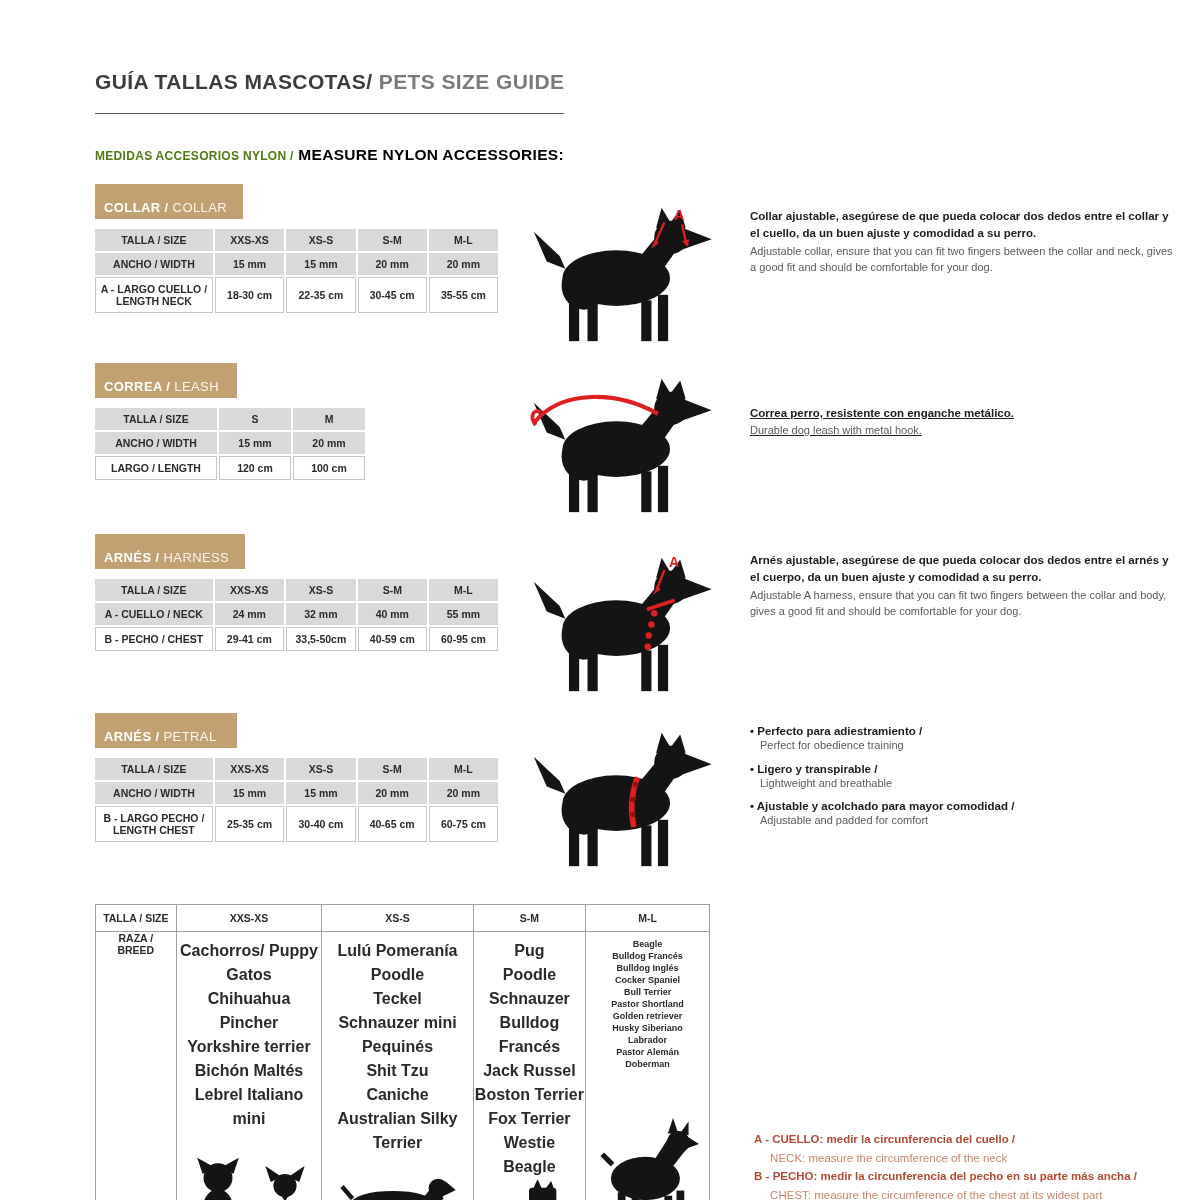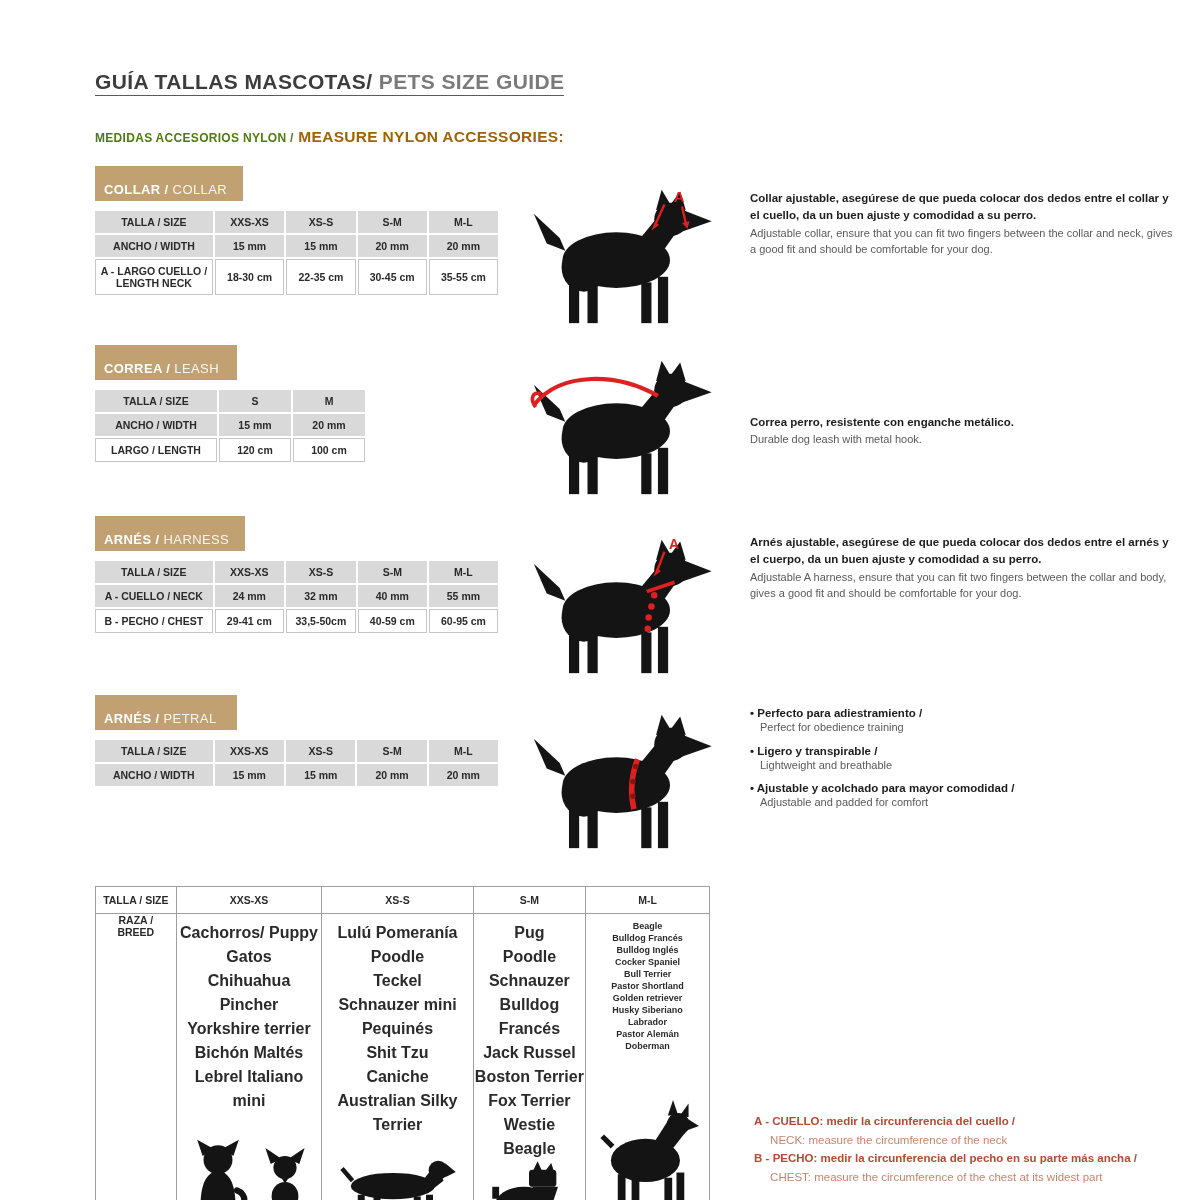--- a/index.html
+++ b/index.html
@@ -1,26 +1,26 @@
 <!DOCTYPE html>
 <html><head>
 <meta charset="utf-8">
 <style>
   * { margin:0; padding:0; box-sizing:border-box; }
   html,body { background:#ffffff; }
   body { width:1200px; height:1200px; font-family:"Liberation Sans", sans-serif; color:#222; overflow:hidden; }
   .page { padding:70px 25px 0 95px; }
 
-  .title-line { display:inline-block; border-bottom:1px solid #5a5a5a; padding-bottom:1px; }
+  .title-line { display:inline-block; border-bottom:1px solid #5a5a5a; padding-bottom:19px; }
   .title-es { font-size:21px; font-weight:bold; color:#3c3c3c; letter-spacing:.4px; }
   .title-en { font-size:21px; font-weight:bold; color:#7a7a7a; letter-spacing:.4px; }
 
   .subtitle { margin-top:32px; }
   .subtitle-es { font-size:12px; font-weight:bold; color:#4d7c0f; letter-spacing:.3px; }
-  .subtitle-en { font-size:15.5px; font-weight:bold; color:#a16207; letter-spacing:.3px; }
+  .subtitle-en { font-size:15.5px; font-weight:bold; color:#000000; letter-spacing:.3px; }
 
   .guide-row { display:flex; align-items:flex-start; margin-top:14px; min-height:156px; }
   .col-left { flex:0 0 405px; }
   .col-dog { flex:0 0 250px; display:flex; justify-content:center; }
   .col-desc { flex:1 1 auto; max-width:430px; }
 
   .badge { display:inline-block; min-width:142px; background:#c1a172; color:#fff; padding:16px 16px 4px 9px; font-size:13px; letter-spacing:.4px; margin-top:6px; }
   .badge-es { font-weight:bold; }
   .badge-en { font-weight:normal; opacity:.9; }
 
@@ -28,21 +28,21 @@
   table.size-table td { text-align:center; font-size:10.5px; font-weight:bold; color:#2a2a2a; padding:5px 3px; vertical-align:middle; }
   td.lbl { width:122px; }
   td.val { width:72px; }
   tr.shade td { background:#d9d9d9; }
   tr.plain td { background:#fff; border:1px solid #c6c6c6; }
   .pre { white-space:pre-line; }
 
   .desc-es { font-size:11.5px; font-weight:bold; color:#1c1c1c; line-height:1.5; }
   .desc-en { font-size:11px; color:#5a5a5a; line-height:1.5; }
   .desc-collar { margin-top:30px; }
-  .desc-leash  { margin-top:75px; }
+  .desc-leash  { margin-top:48px;text-decoration:underline; }
   .desc-harness{ margin-top:24px; }
   .desc-petral { margin-top:18px; }
 
   .dog-collar { margin-top:26px; }
   .dog-leash  { margin-top:18px; }
   .dog-harness{ margin-top:26px; }
   .dog-petral { margin-top:22px; }
 
   .bullet { margin-bottom:9px; }
   .bullet-es { font-size:11.5px; font-weight:bold; color:#1c1c1c; }
@@ -250,20 +250,28 @@
           <td class="val">XS-S</td>
           <td class="val">S-M</td>
           <td class="val">M-L</td>
         </tr>
         <tr class="shade">
           <td class="lbl">ANCHO / WIDTH</td>
           <td class="val">15 mm</td>
           <td class="val">15 mm</td>
           <td class="val">20 mm</td>
           <td class="val">20 mm</td>
+        </tr>
+        <tr class="plain">
+          <td class="lbl pre">B - LARGO PECHO /
+LENGTH CHEST</td>
+          <td class="val">25-35 cm</td>
+          <td class="val">30-40 cm</td>
+          <td class="val">40-65 cm</td>
+          <td class="val">60-75 cm</td>
         </tr>
       </tbody>
         </table>
     </div>
     <div class="col-dog dog-petral">
       <svg viewBox="0 0 210 150" width="195" height="139">
         <use href="#dogbase"></use>
         <path d="M118,52 C 111,70 110,88 114,106" fill="none" stroke="#e02020" stroke-width="6"></path>
         <circle cx="116" cy="60" r="3" fill="#8c1410"></circle>
         <circle cx="113" cy="76" r="3" fill="#8c1410"></circle>

